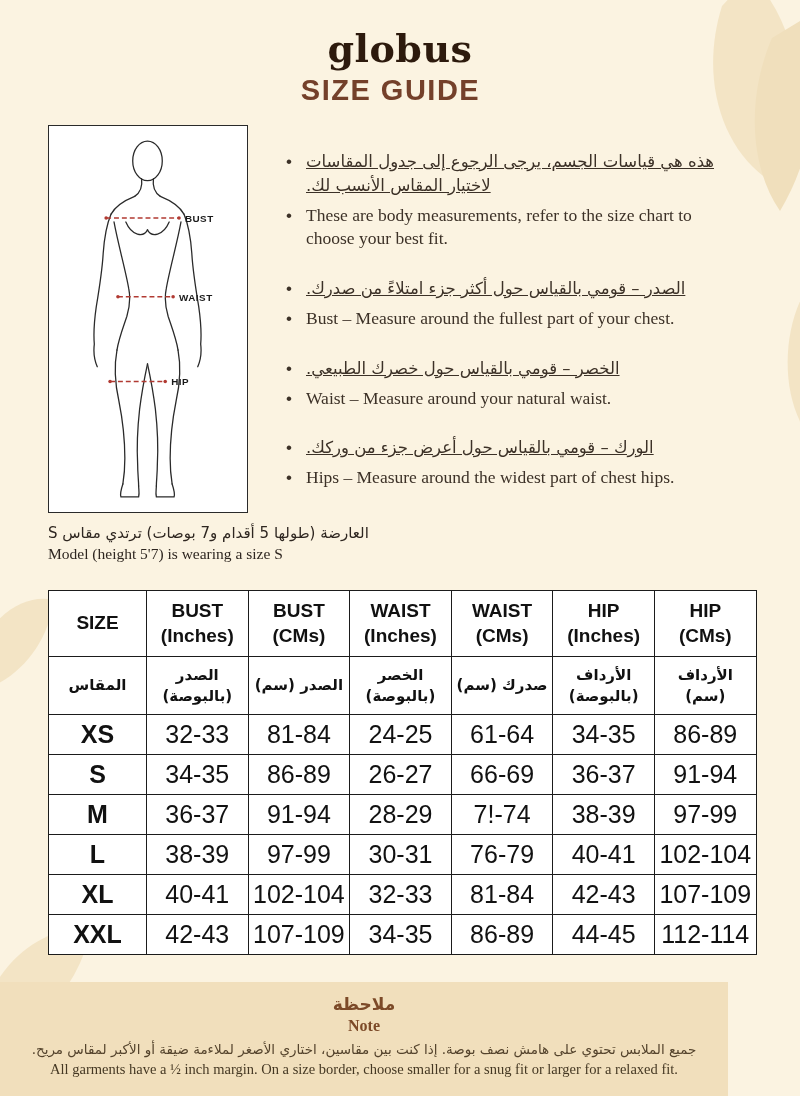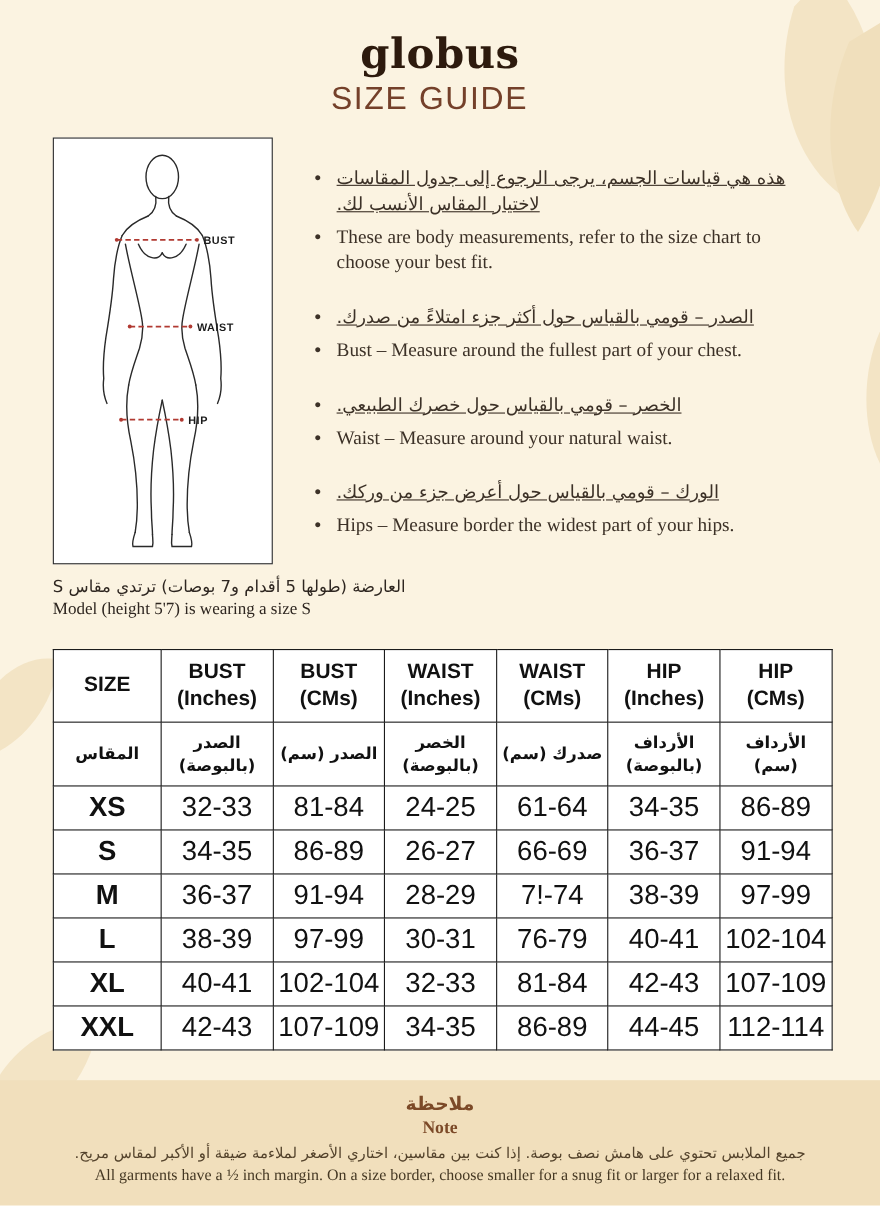--- a/index.html
+++ b/index.html
@@ -8,21 +8,21 @@
   #page { position:relative; width:800px; height:1096px; margin:0 auto;
           background:#fbf3e1; overflow:hidden; }
   .deco { position:absolute; z-index:0; }
   .layer { position:absolute; z-index:1; }
 
   
   #brand-logo { left:0; top:26px; width:800px; text-align:center;
     font-family:"DejaVu Serif", serif; font-weight:bold; font-size:38px;
     color:#2d1a0d; letter-spacing:0.5px; }
   #page-title { left:0; top:74px; width:781px; text-align:center;
-    font-weight:normal; font-size:29px; color:#74402a; letter-spacing:1.5px; }
+    font-weight:bold; font-size:29px; color:#74402a; letter-spacing:1.5px; }
 
   
   #figure-box { left:48px; top:125px; width:200px; height:388px;
     background:#ffffff; border:1.5px solid #2a2a2a; }
   #figure-box svg { display:block; }
 
   
   #instructions { left:286px; top:150px; width:444px; }
   .instr-group { margin-bottom:26px; }
   .instr-line { display:flex; margin-bottom:6px; color:#3c3127; }
@@ -44,21 +44,21 @@
   th, td { border:1.5px solid #1b1b1b; text-align:center; vertical-align:middle;
     white-space:pre-line; color:#111111; }
   thead tr.en th { font-size:19px; font-weight:bold; height:66px; line-height:1.3;
     font-family:"Liberation Sans", sans-serif; }
   thead tr.ar th { font-size:15px; font-weight:bold; height:58px; line-height:1.35;
     font-family:"DejaVu Sans", sans-serif; }
   tbody td { font-size:25px; height:40px; font-family:"Liberation Sans", sans-serif; }
   tbody td.size-cell { font-weight:bold; }
 
   
-  #note-section { left:0; top:982px; width:800px; height:114px;
+  #note-section { left:0; top:982px; width:728px; height:114px;
     background:#f1dfbc; text-align:center; padding-top:12px; }
   #note-title-ar { font-family:"DejaVu Sans", sans-serif; font-weight:bold;
     font-size:17px; color:#7c4a28; margin-bottom:3px; }
   #note-title-en { font-family:"Liberation Serif", serif; font-weight:bold;
     font-size:16px; color:#7c4a28; margin-bottom:6px; }
   #note-body-ar { font-family:"DejaVu Sans", sans-serif; font-size:13.5px;
     color:#54432c; direction:rtl; margin-bottom:4px; }
   #note-body-en { font-family:Liberation Serif, serif; font-size:14.5px; color:#453823; }
 </style>
 </head>
@@ -156,21 +156,21 @@
           <span class="txt">Waist – Measure around your natural waist.</span>
         </div>
     </div>
     <div class="instr-group">
       <div class="instr-line ar">
           <span class="bullet">•</span>
           <span class="txt" lang="ar">الورك – قومي بالقياس حول أعرض جزء من وركك.</span>
         </div>
       <div class="instr-line en">
           <span class="bullet">•</span>
-          <span class="txt">Hips – Measure border the widest part of your hips.</span>
+          <span class="txt">Hips – Measure around the widest part of chest hips.</span>
         </div>
     </div>
   </div>
 
   <div class="layer" id="model-note">
     <span class="ar" lang="ar">العارضة (طولها 5 أقدام و7 بوصات) ترتدي مقاس S</span><br>
     <span class="en">Model (height 5'7) is wearing a size S</span>
   </div>
 
   <div class="layer" id="table-wrap">

